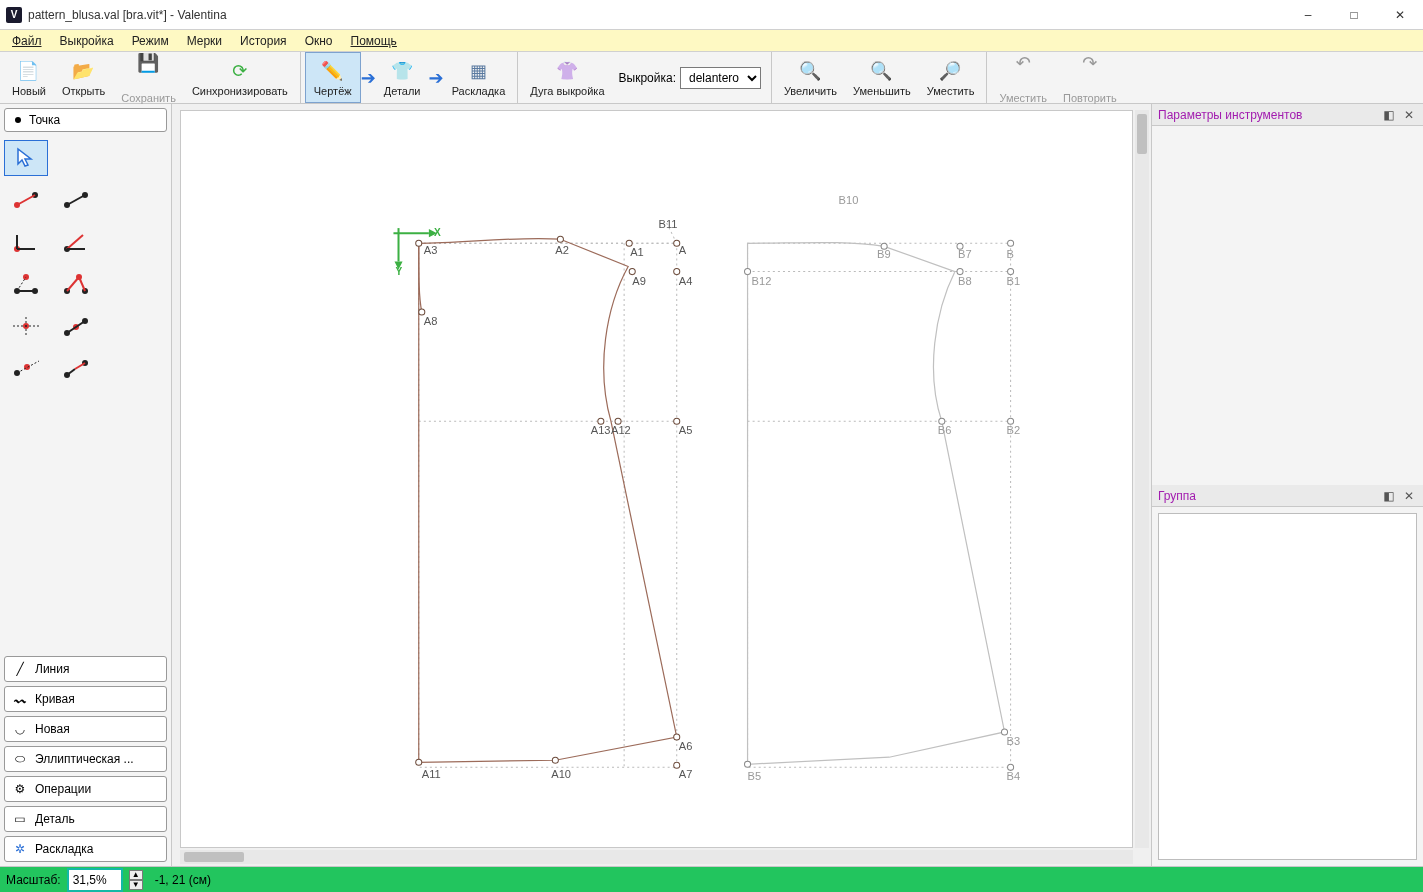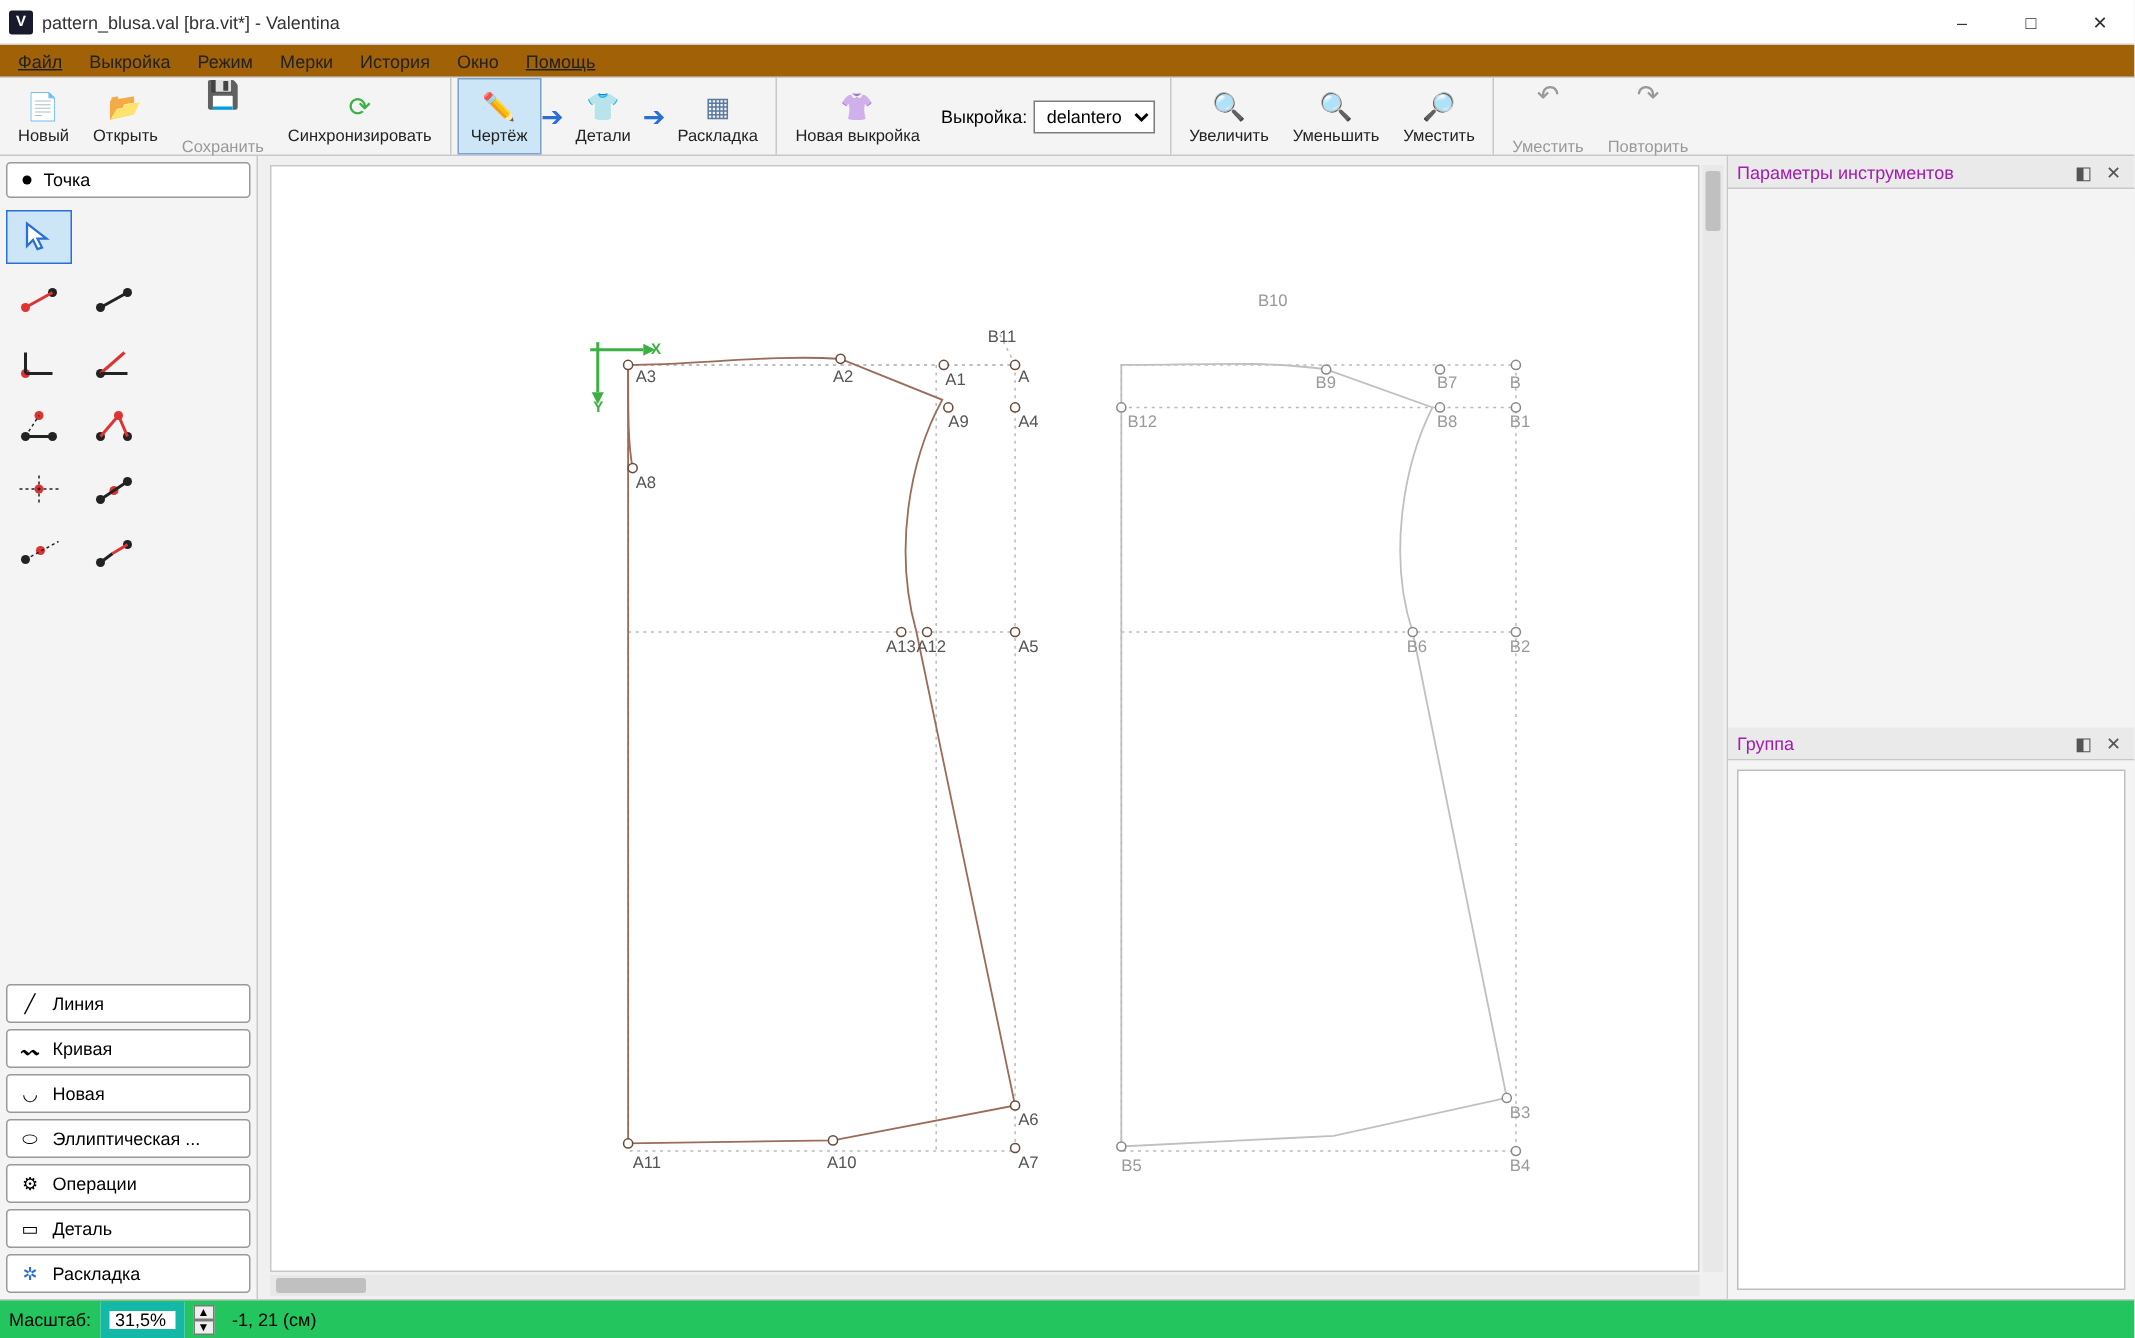--- a/index.html
+++ b/index.html
@@ -4,21 +4,21 @@
 <style>
 * { box-sizing: border-box; margin: 0; padding: 0; font-family: "Segoe UI", Tahoma, sans-serif; font-size: 12px; }
 html, body { width: 1423px; height: 892px; background: #f0f0f0; overflow: hidden; }
 
 .titlebar { height: 30px; background: #fff; display: flex; align-items: center; padding-left: 6px; border-bottom: 1px solid #d0d0d0; }
 .titlebar .app-icon { width: 16px; height: 16px; background: #1a1a2e; border-radius: 2px; display:flex; align-items:center; justify-content:center; color:#fff; font-size:10px; font-weight:bold; }
 .titlebar .title { margin-left: 6px; color: #333; }
 .titlebar .win-controls { margin-left: auto; display:flex; }
 .titlebar .win-btn { width:46px; height:30px; display:flex; align-items:center; justify-content:center; color:#333; }
 
-.menubar { height: 22px; background:#a16207; display:flex; align-items:center; padding:0 4px; border-bottom:1px solid #d0d0d0; gap:2px; }
+.menubar { height: 22px; background:#fef9c3; display:flex; align-items:center; padding:0 4px; border-bottom:1px solid #d0d0d0; gap:2px; }
 .menubar .menu-item { padding:2px 8px; color:#222; }
 .menubar .menu-item u { text-decoration: underline; }
 
 .toolbar { height: 52px; background:#f4f4f4; display:flex; align-items:stretch; border-bottom:1px solid #c8c8c8; }
 .toolbar .group { display:flex; align-items:stretch; border-right:1px solid #c8c8c8; padding:0 4px; }
 .toolbar .tbtn { display:flex; flex-direction:column; align-items:center; justify-content:center; padding:2px 8px; gap:2px; min-width:50px; }
 .toolbar .tbtn.active { background:#cde6f7; border:1px solid #7da2ce; }
 .toolbar .tbtn.disabled { color:#999; }
 .toolbar .tbtn .ico { width:24px; height:24px; display:flex; align-items:center; justify-content:center; font-size:18px; }
 .toolbar .tbtn .lbl { font-size:11px; color:#222; white-space:nowrap; }
@@ -50,21 +50,21 @@
 
 .right-panel { width:272px; background:#f4f4f4; display:flex; flex-direction:column; border-left:1px solid #c8c8c8; }
 .dock-header { height:22px; background:#eaeaea; border-bottom:1px solid #c8c8c8; display:flex; align-items:center; padding:0 6px; gap:4px; }
 .dock-header .title { flex:1; color:#a21caf; }
 .dock-header .dbtn { width:16px; height:16px; display:flex; align-items:center; justify-content:center; color:#555; border:1px solid transparent; }
 .dock-body { flex:1; background:#f4f4f4; padding:6px; }
 .dock-body.white-box { }
 .group-box { background:#fff; border:1px solid #bdbdbd; width:100%; height:100%; }
 
 .statusbar { height:26px; background:#22c55e; border-top:1px solid #c8c8c8; display:flex; align-items:center; padding:0 6px; gap:6px; }
-.statusbar input[type=text] { width:56px; height:24px; border:6px solid #14b8a6; padding:0 4px; }
+.statusbar input[type=text] { width:56px; height:24px; border:2px solid #14b8a6; padding:0 4px; }
 .spinner { display:flex; flex-direction:column; }
 .spinner button { width:14px; height:10px; font-size:8px; line-height:8px; border:1px solid #7a7a7a; background:#eee; padding:0; }
 
 .pt { font-size:11px; fill:#999; }
 .pt.dark { fill:#555; }
 .node { fill:#fff; stroke:#888; stroke-width:1; }
 .node.dark { stroke:#6b4a3a; }
 .dashed { stroke:#bbb; stroke-width:1; stroke-dasharray:2 3; fill:none; }
 .solid-a { stroke:#9c6b5a; stroke-width:1.2; fill:none; }
 .solid-b { stroke:#c0c0c0; stroke-width:1.2; fill:none; }
@@ -126,21 +126,21 @@
     </div>
     <span class="arrow-ico" style="align-self:center;">➔</span>
     <div class="tbtn">
       <span class="ico" style="color:#5a7aa0">▦</span>
       <span class="lbl">Раскладка</span>
     </div>
   </div>
   <div class="group">
     <div class="tbtn">
       <span class="ico">👚</span>
-      <span class="lbl">Новая выкройка</span>
+      <span class="lbl">Дуга выкройка</span>
     </div>
     <div class="sel-wrap">
       <span>Выкройка:</span>
       <select>
         <option>delantero</option>
       </select>
     </div>
   </div>
   <div class="group">
     <div class="tbtn">

